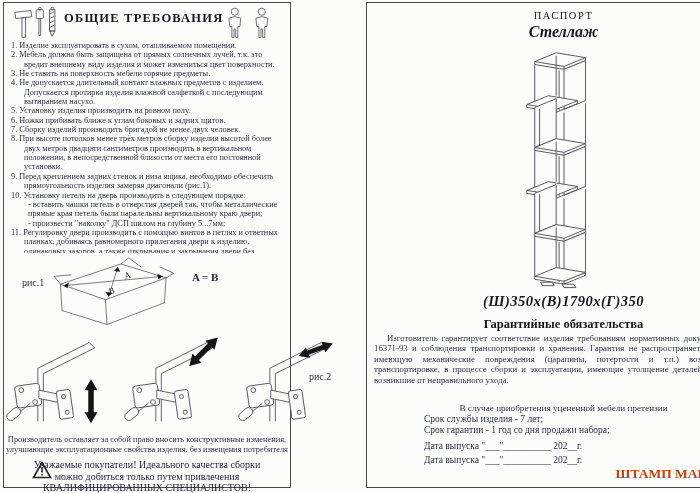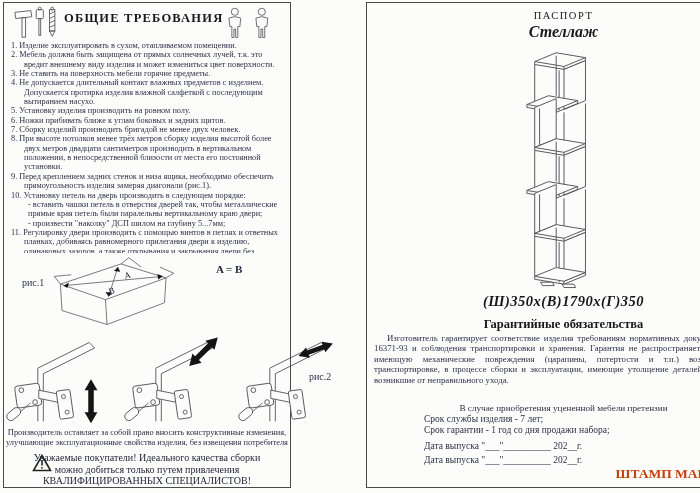--- a/index.html
+++ b/index.html
@@ -17,27 +17,27 @@
 
   
   .req-list{padding:2px 5px 0 7px;font-size:8.3px;line-height:9.35px;height:212px;overflow:hidden;text-align:left;}
   .req-main{padding-left:13px;text-indent:-13px;}
   .req-cont{padding-left:13px;}
   .req-sub{padding-left:17px;}
 
   
   .figs{position:relative;height:174px;}
   .fig1-svg{position:absolute;left:44px;top:2px;}
-  .fig1-eq{position:absolute;left:188px;top:10px;font-size:11px;font-weight:bold;color:#23283f;margin-left:24px;}
+  .fig1-eq{position:absolute;left:188px;top:18px;font-size:11px;font-weight:bold;color:#23283f;}
   .fig1-label{position:absolute;left:18px;top:24px;font-size:10px;}
   .hinge-svg{position:absolute;top:84px;}
   .h1{left:4px;} .h2{left:122px;} .h3{left:236px;}
   .fig2-label{position:absolute;left:305px;top:118px;font-size:10px;}
 
-  .mfr-note{text-align:center;font-size:8.4px;line-height:9.6px;margin-top:1px;}
+  .mfr-note{text-align:center;font-size:8.4px;line-height:9.6px;margin-top:8px;}
   .warn{position:relative;padding-top:5px;}
   .warn-tri{position:absolute;left:28px;top:7px;}
   .warn-text{text-align:center;font-size:10px;line-height:11.6px;color:#1d2138;}
 
   
   .rp{text-align:center;}
   .rp-title{font-size:10.5px;letter-spacing:1.5px;margin-top:7px;color:#17171c;}
   .rp-product{font-size:16px;font-weight:bold;font-style:italic;margin-top:2px;color:#17171c;}
   .tower-wrap{height:246px;margin-top:3px;}
   .dims{font-size:14.5px;font-weight:bold;font-style:italic;letter-spacing:.5px;margin-top:3px;color:#17171c;}

